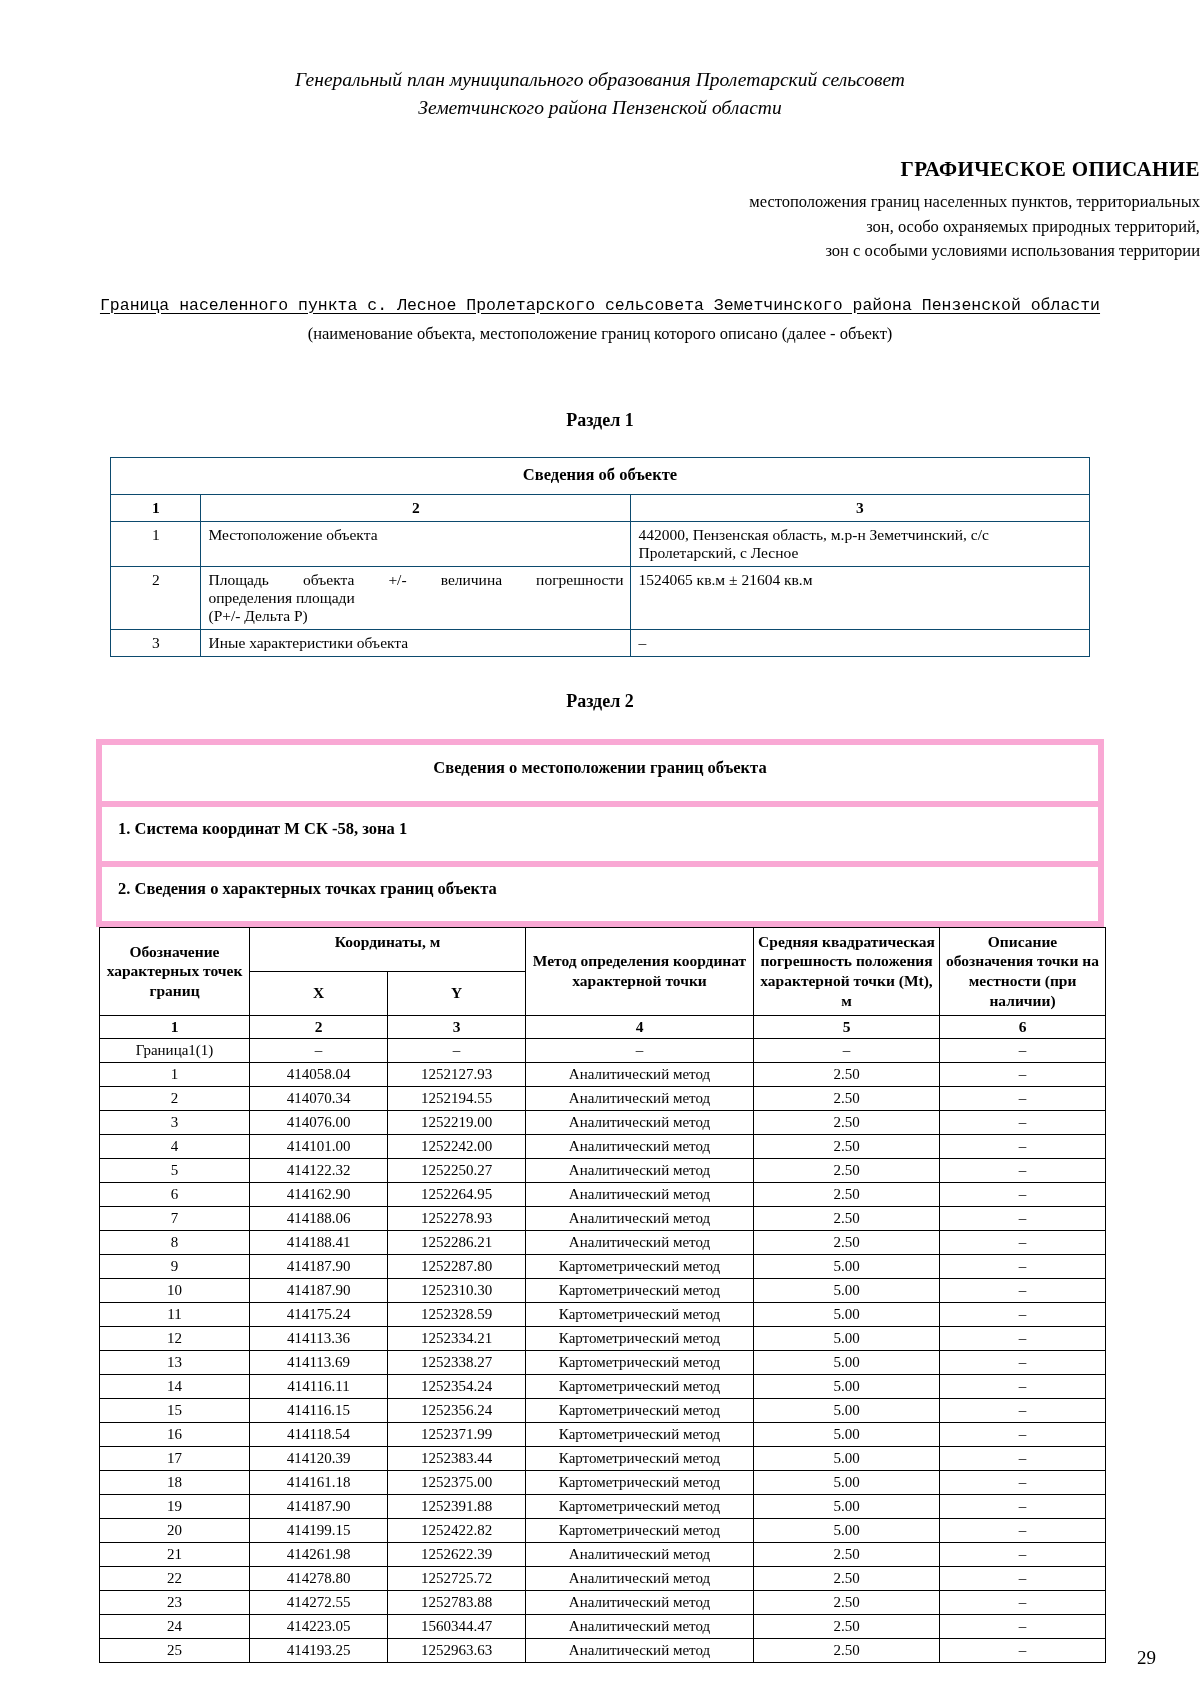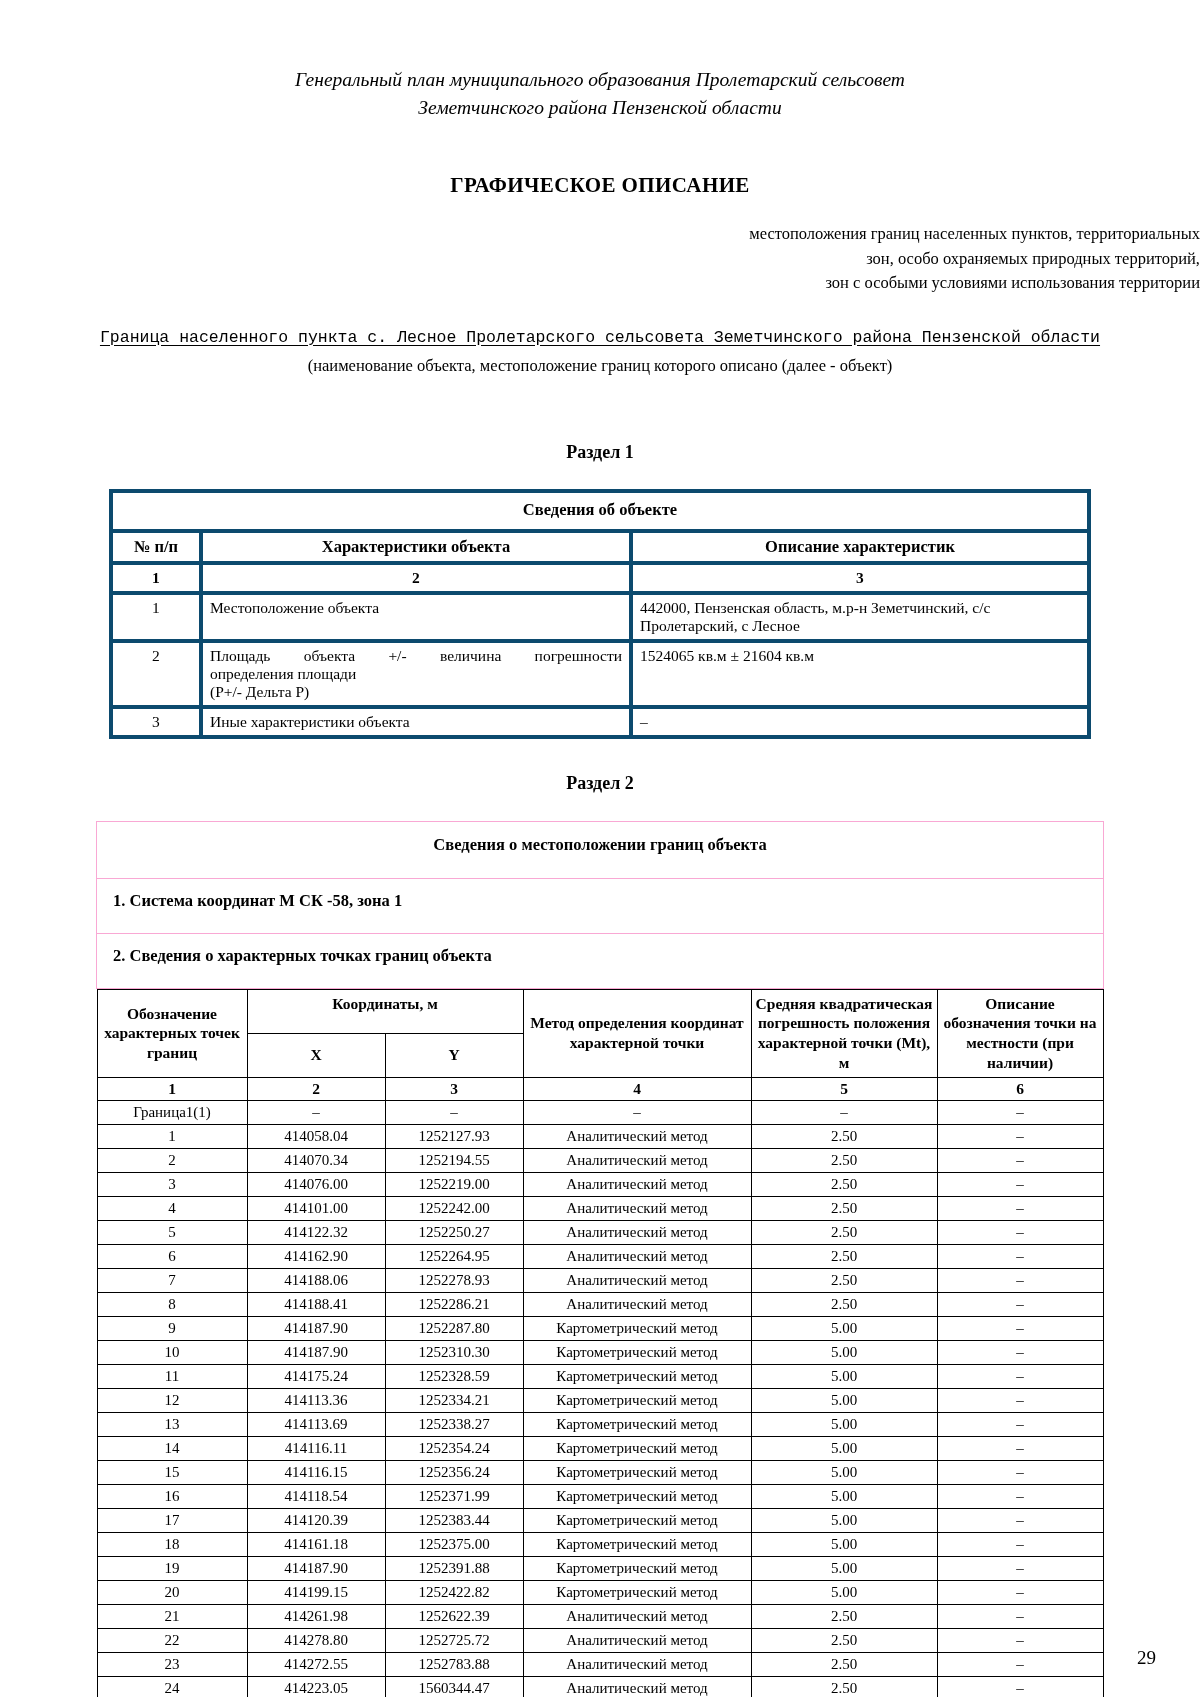--- a/index.html
+++ b/index.html
@@ -28,25 +28,25 @@
     text-align: center;
     font-style: italic;
     font-size: 19.5px;
     line-height: 1.42;
     margin: 0;
     padding-top: 66px;
   }
   .doc-title .line { display: block; }
 
   .main-heading {
-    text-align: center;
+    text-align: right;
     font-weight: bold;
     font-size: 21px;
     letter-spacing: 0.4px;
-    margin: 16px;
+    margin: 0;
     padding-top: 36px;
   }
   .sub-heading {
     text-align: right;
     font-size: 16.5px;
     line-height: 1.48;
     margin: 0;
     padding-top: 8px;
   }
   .sub-heading .line { display: block; }
@@ -83,21 +83,21 @@
   table {
     border-collapse: collapse;
     font-size: 15.5px;
   }
   .tbl1 {
     width: 978px;
     margin: 0 auto;
     table-layout: fixed;
   }
   .tbl1 td, .tbl1 th {
-    border: 4px solid #0c4a6e;
+    border: 1px solid #0c4a6e;
     padding: 4px 7px;
     vertical-align: top;
     font-weight: normal;
     text-align: left;
   }
   .tbl1 .ctr { text-align: center; }
   .tbl1 .bold { font-weight: bold; }
   .tbl1 .banner {
     text-align: center;
     font-weight: bold;
@@ -110,21 +110,21 @@
   }
   .tbl1 .hdr { font-weight: bold; text-align: center; font-size: 16.5px; }
 
   
   .tbl2 {
     width: 1008px;
     margin: 0 auto;
     table-layout: fixed;
   }
   .tbl2 > tbody > tr > td {
-    border: 1px solid #f9a8d4;
+    border: 6px solid #f9a8d4;
     padding: 6px;
   }
   .tbl2 .banner2 {
     text-align: center;
     font-weight: bold;
     font-size: 16.5px;
     padding: 7px 6px 17px 6px;
   }
   .tbl2 .linerow {
     font-weight: bold;
@@ -199,25 +199,20 @@
 
   <table class="tbl1">
     <colgroup>
       <col style="width:90px">
       <col style="width:430px">
       <col style="width:458px">
     </colgroup>
     <tbody>
       <tr>
         <td class="banner" colspan="3">Сведения об объекте</td>
-      </tr>
-      <tr>
-        <td class="hdr">№ п/п</td>
-        <td class="hdr">Характеристики объекта</td>
-        <td class="hdr">Описание характеристик</td>
       </tr>
       <tr>
         <td class="ctr bold">1</td>
         <td class="ctr bold">2</td>
         <td class="ctr bold">3</td>
       </tr>
       <tr>
         <td class="ctr">1</td>
         <td>Местоположение объекта</td>
         <td>

